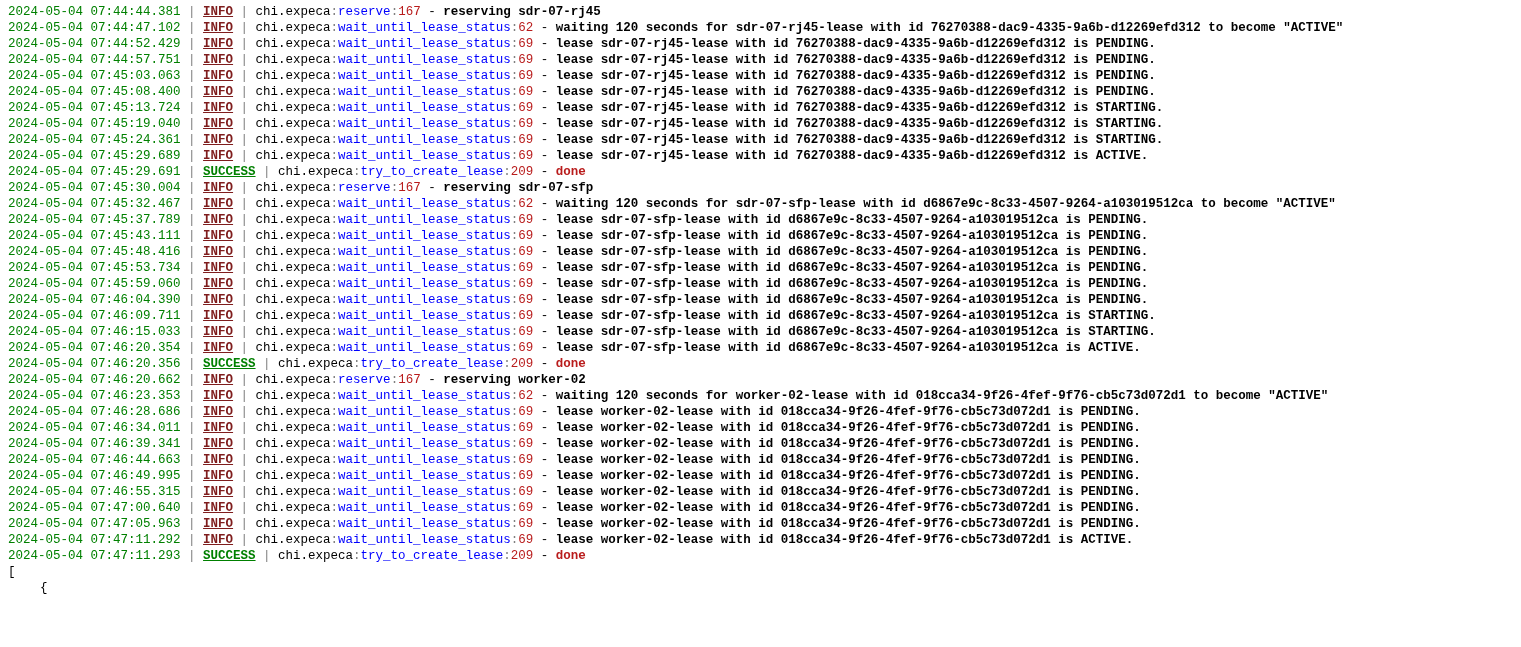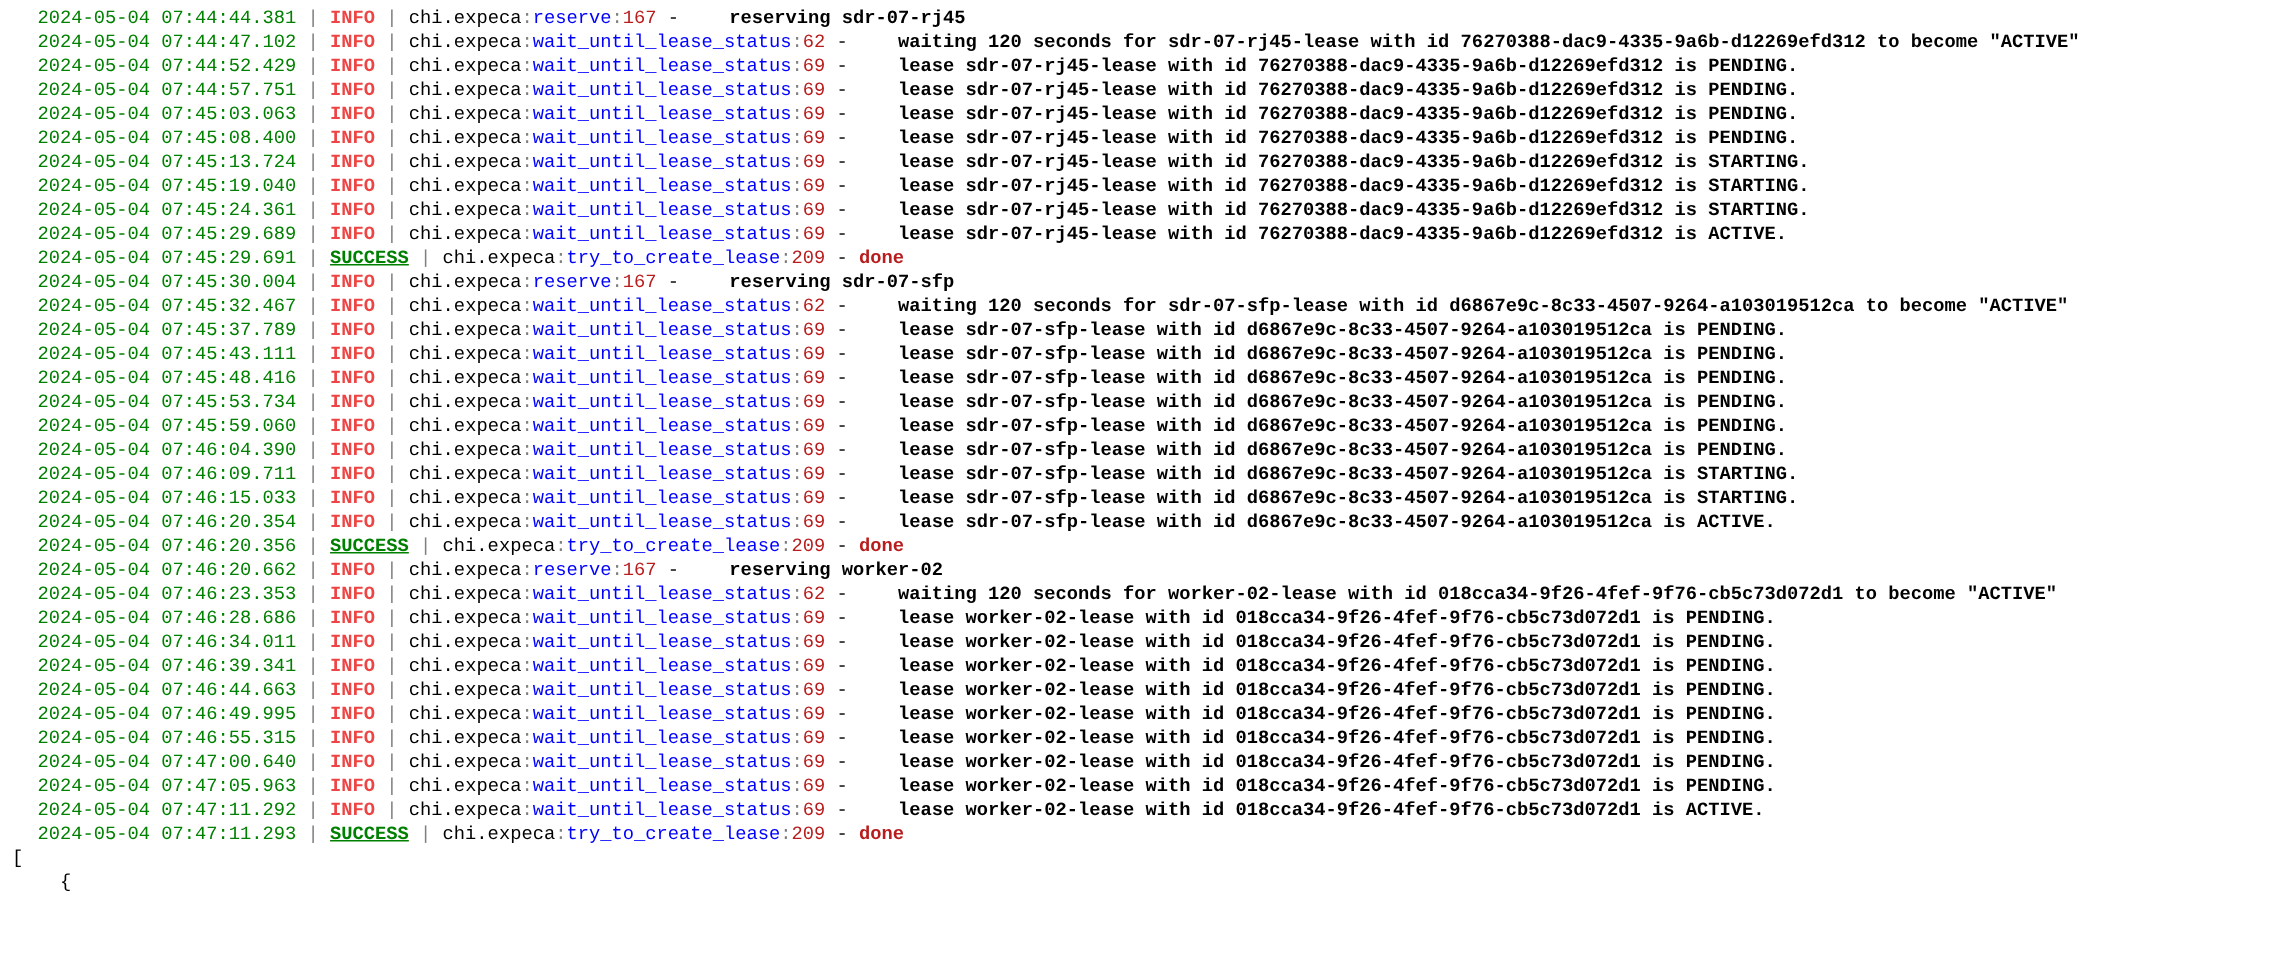--- a/index.html
+++ b/index.html
@@ -14,28 +14,28 @@
   overflow-x: auto;
 }
 .log-line {
   display: block;
 }
 .pad {
   display: inline-block;
 }
 .ts {
   color: #008000;
-  margin-left: 17px;
 }
 .sep {
   color: #808080;
 }
 .level-info {
-  color: #ef4444;
+  color: #7f1d1d;
   font-weight: bold;
+  text-decoration: underline;
 }
 .level-success {
   color: #008000;
   font-weight: bold;
   text-decoration: underline;
 }
 .module {
   color: #000000;
 }
 .func {
@@ -46,21 +46,20 @@
 }
 .colon {
   color: #808080;
 }
 .dash {
   color: #000000;
 }
 .msg {
   color: #000000;
   font-weight: bold;
-  margin-left: 26px;
 }
 .done {
   color: #b91c1c;
   font-weight: bold;
 }
 .trail {
   color: #000000;
   padding-left: 32px;
 }
 </style>

